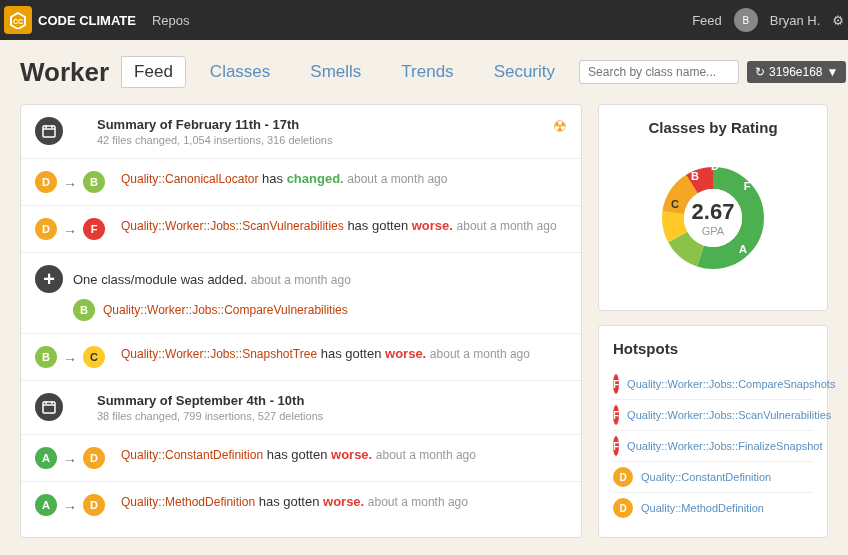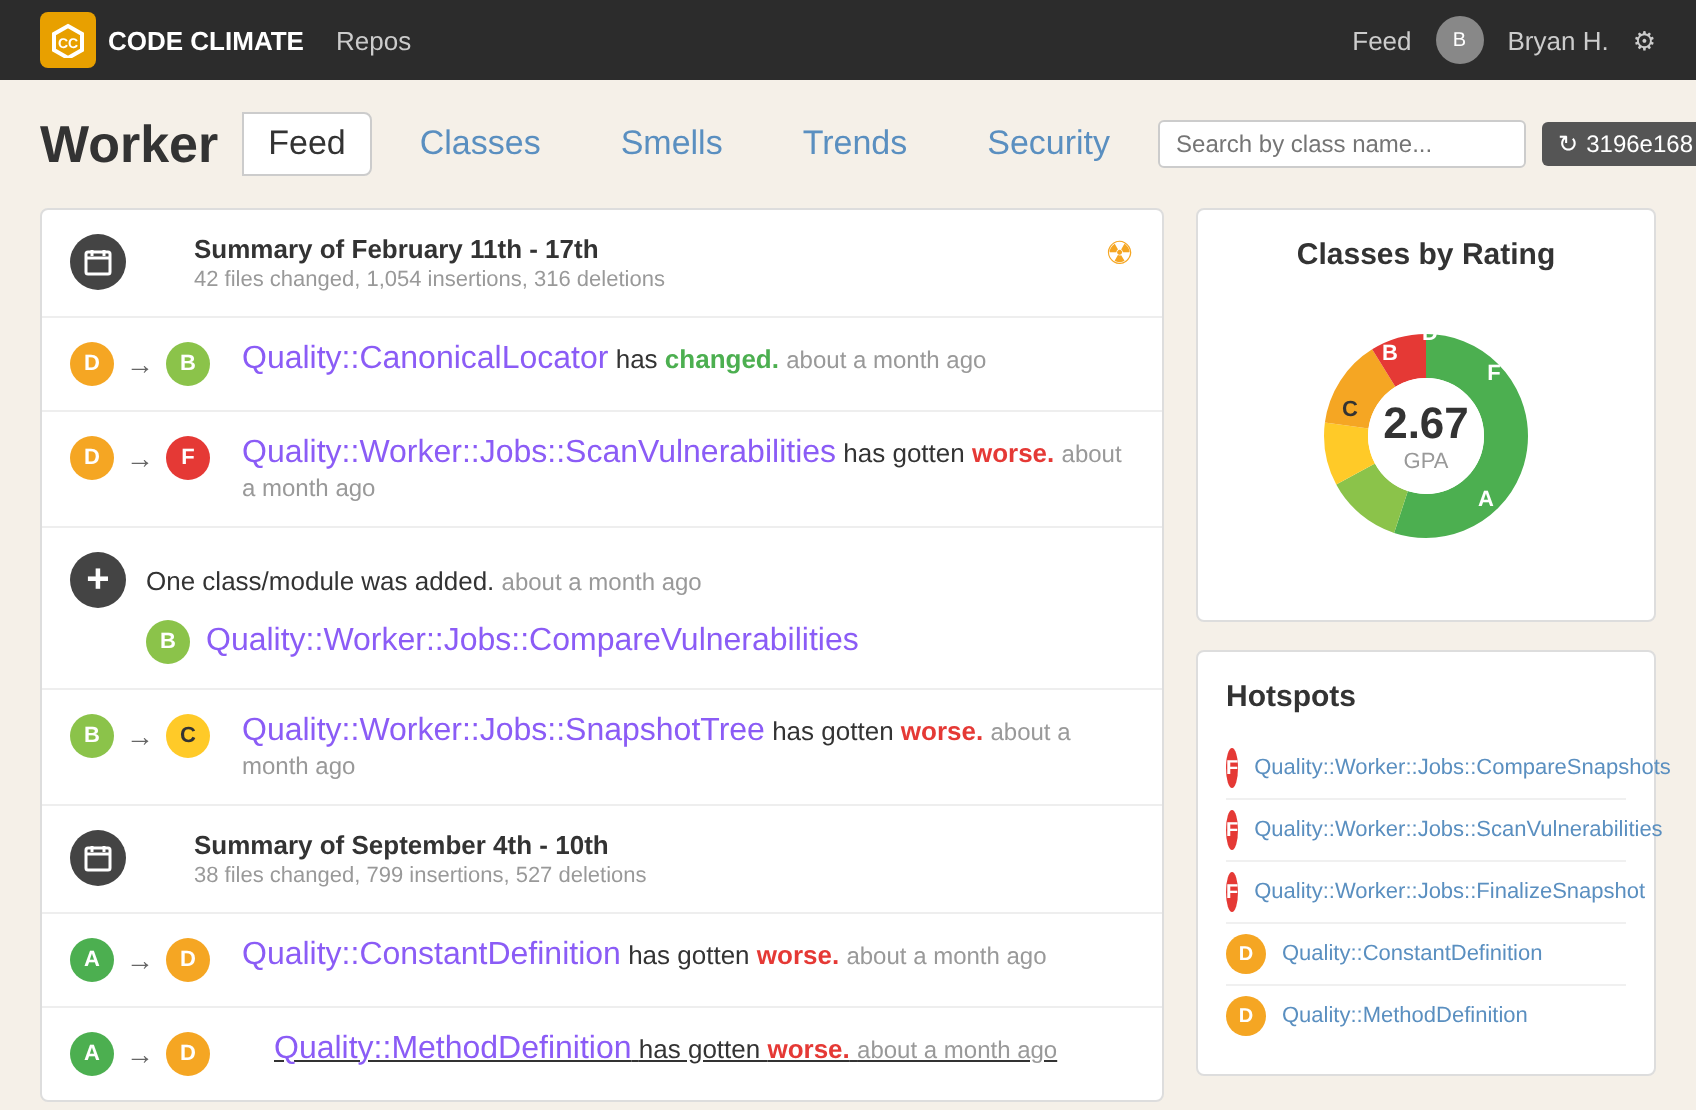--- a/index.html
+++ b/index.html
@@ -4,21 +4,21 @@
   <style>
     * { box-sizing: border-box; margin: 0; padding: 0; }
     body { font-family: 'Helvetica Neue', Arial, sans-serif; background: #f5f0e8; font-size: 13px; color: #333; }
 
     
     .topnav {
       background: #2c2c2c;
       height: 40px;
       display: flex;
       align-items: center;
-      padding: 0 20px;
+      padding: 0 4px;
       justify-content: space-between;
     }
     .topnav-left { display: flex; align-items: center; gap: 16px; }
     .logo { display: flex; align-items: center; gap: 6px; color: #fff; font-weight: bold; font-size: 13px; }
     .logo-icon {
       width: 28px; height: 28px;
       background: #e8a000;
       border-radius: 4px;
       display: flex; align-items: center; justify-content: center;
       color: #fff; font-weight: bold; font-size: 11px;
@@ -57,21 +57,21 @@
     .tab.link-tab { color: #5a8fc0; background: transparent; border: none; }
     .tab.link-tab:not(:first-of-type) { margin-left: 4px; }
     .header-right { margin-left: auto; display: flex; align-items: center; gap: 8px; }
     .search-box {
       border: 1px solid #ccc;
       border-radius: 3px;
       padding: 4px 8px;
       font-size: 12px;
       color: #999;
       background: #fff;
-      width: 184px;
+      width: 160px;
     }
     .commit-badge {
       background: #555;
       color: #fff;
       border-radius: 3px;
       padding: 4px 8px;
       font-size: 12px;
       display: flex; align-items: center; gap: 4px;
     }
 
@@ -123,21 +123,21 @@
       display: flex; align-items: center; justify-content: center;
       font-size: 11px; font-weight: bold; color: #fff;
     }
     .badge-d { background: #f5a623; }
     .badge-b { background: #8bc34a; }
     .badge-f { background: #e53935; }
     .badge-c { background: #ffca28; color: #333; }
     .badge-a { background: #4caf50; }
 
     .arrow { color: #666; font-size: 14px; }
-    .link-text { color: #8b5cf6; text-decoration: none; font-size: 16px; }
+    .link-text { color: #c2410c; text-decoration: none; font-size: 12px; }
     .improved { color: #4caf50; font-weight: bold; }
     .worse { color: #e53935; font-weight: bold; }
     .time { color: #999; font-size: 12px; }
 
     .rss-icon { margin-left: auto; color: #f5a623; font-size: 16px; }
 
     
     .right-panel {
       width: 230px;
       flex-shrink: 0;
@@ -332,21 +332,21 @@
           <span class="time"> about a month ago</span>
         </div>
       </div>
 
       <div class="feed-item">
         <div class="transition-row">
           <div class="badge badge-a">A</div>
           <span class="arrow">→</span>
           <div class="badge badge-d">D</div>
         </div>
-        <div class="feed-content" style="margin-left:22px;text-decoration:underline;">
+        <div class="feed-content" style="margin-left:6px;">
           <a class="link-text">Quality::MethodDefinition</a>
           <span> has gotten </span><span class="worse">worse.</span>
           <span class="time"> about a month ago</span>
         </div>
       </div>
 
     </div>
 
     <div class="right-panel">
 

